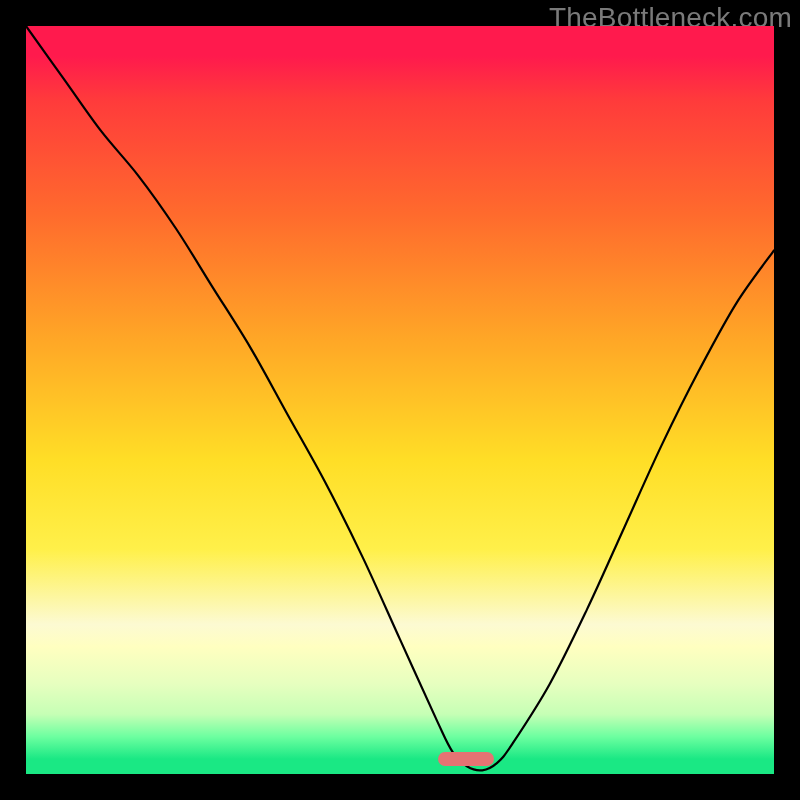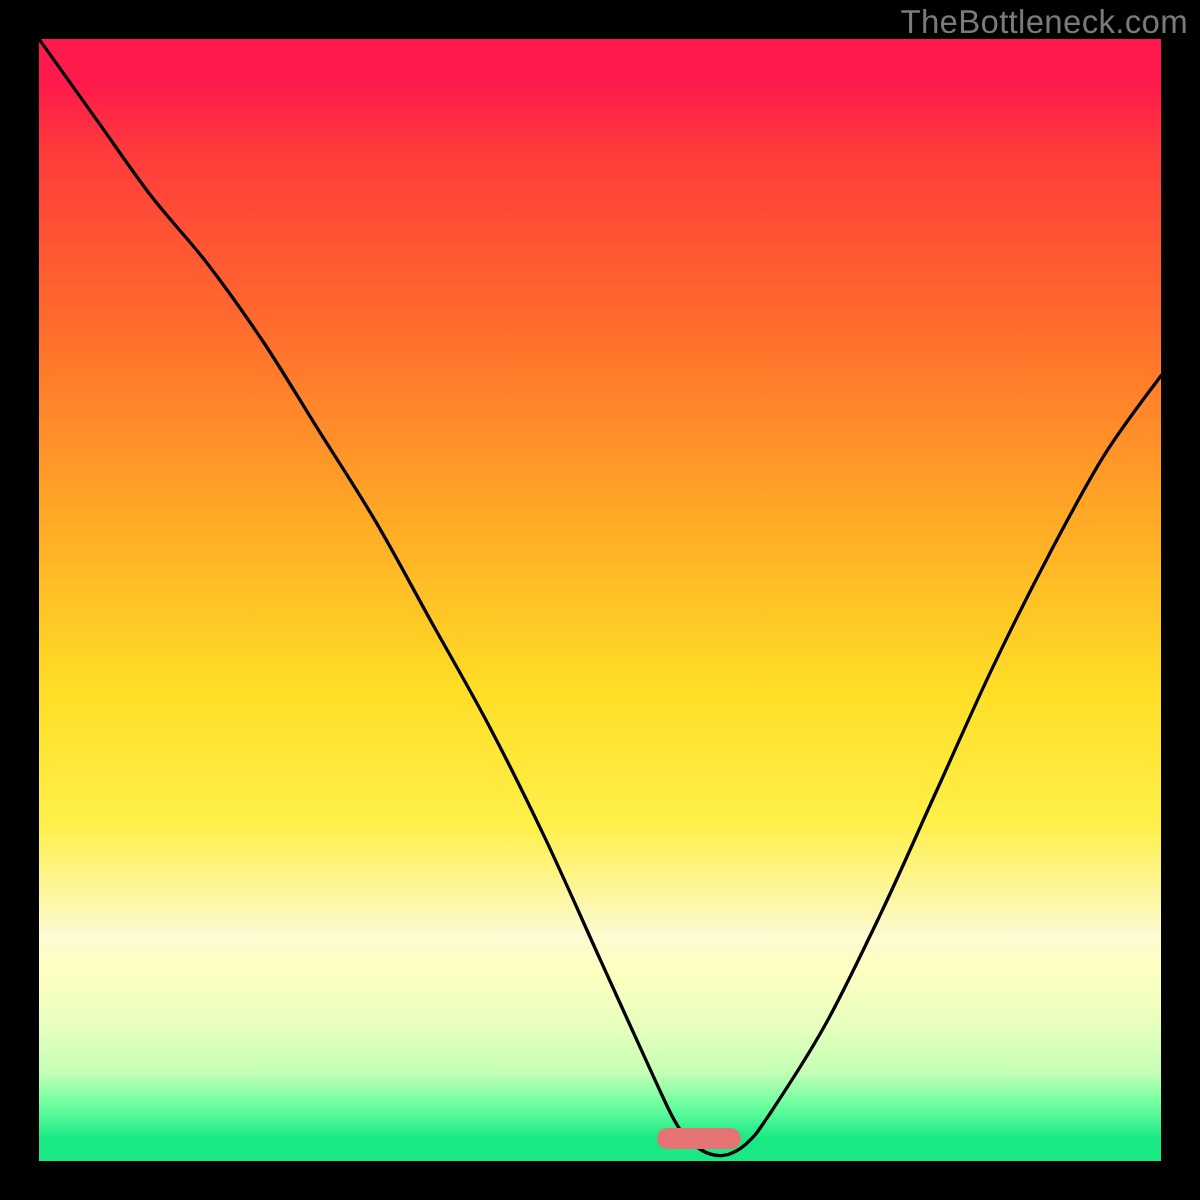--- a/index.html
+++ b/index.html
@@ -41,21 +41,21 @@
       #6dffa0 95%,
       #1ae884 98%,
       #1ae884 100%
     );
   }
   .watermark {
     position: absolute;
     top: 2px;
     right: 8px;
     color: #7a7a7a;
-    font-size: 22px;
+    font-size: 28px;
     letter-spacing: 0.2px;
     font-weight: 400;
   }
   svg.curve {
     position: absolute;
     top: 0;
     left: 0;
     width: 748px;
     height: 748px;
   }

